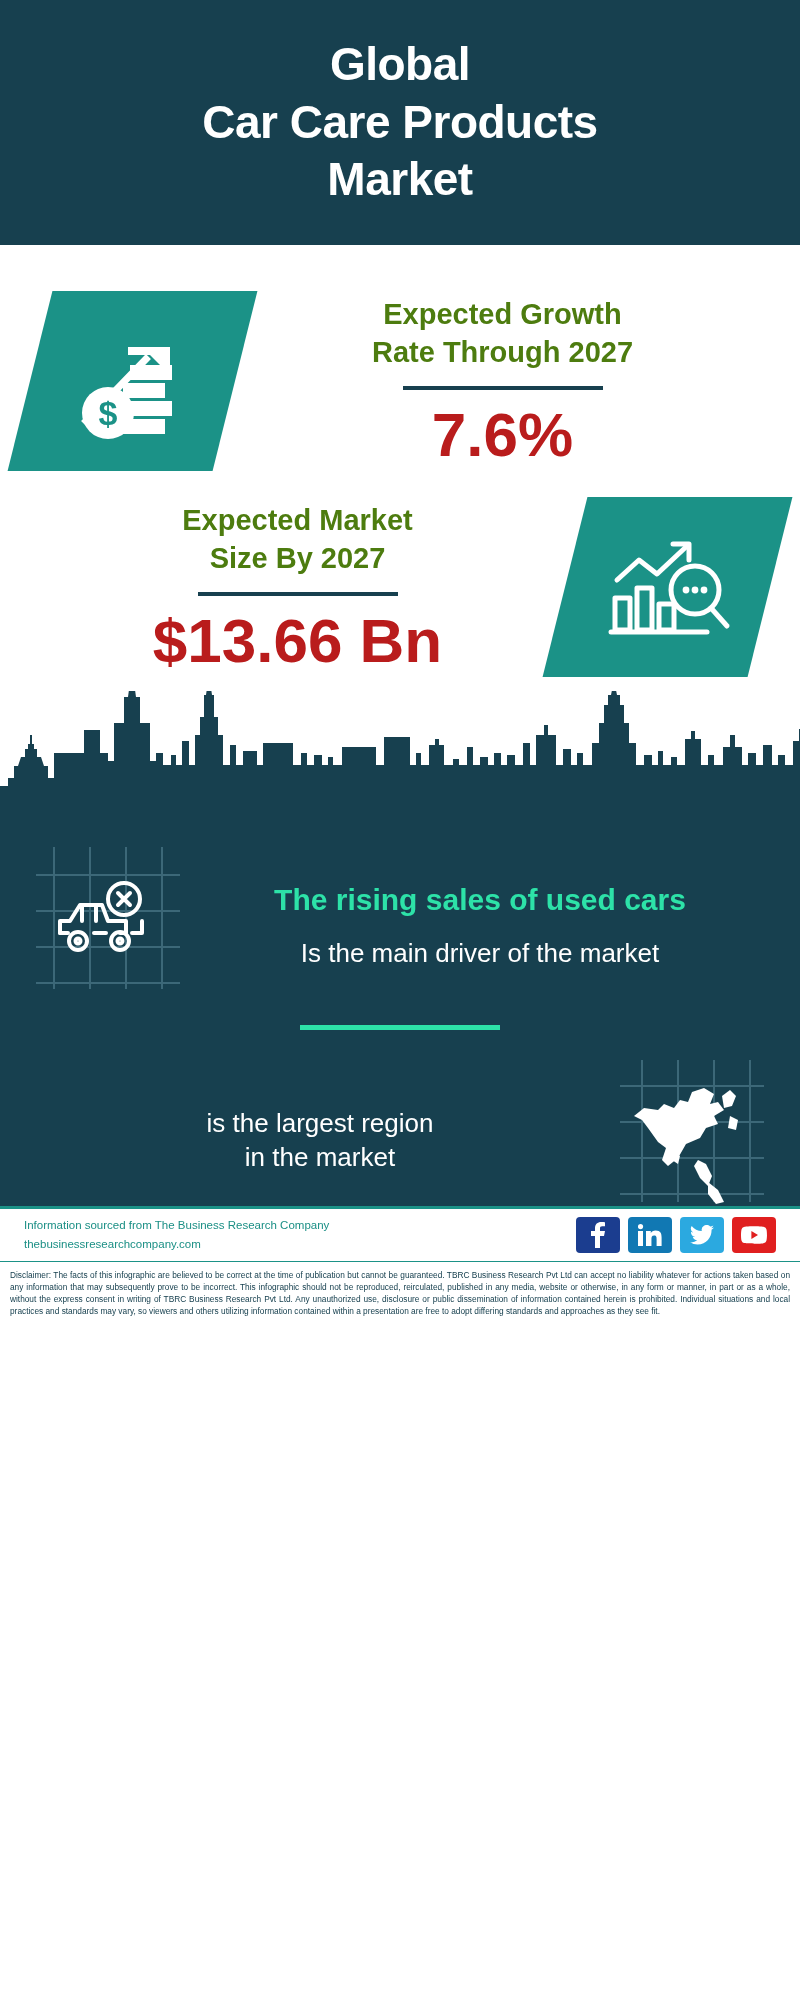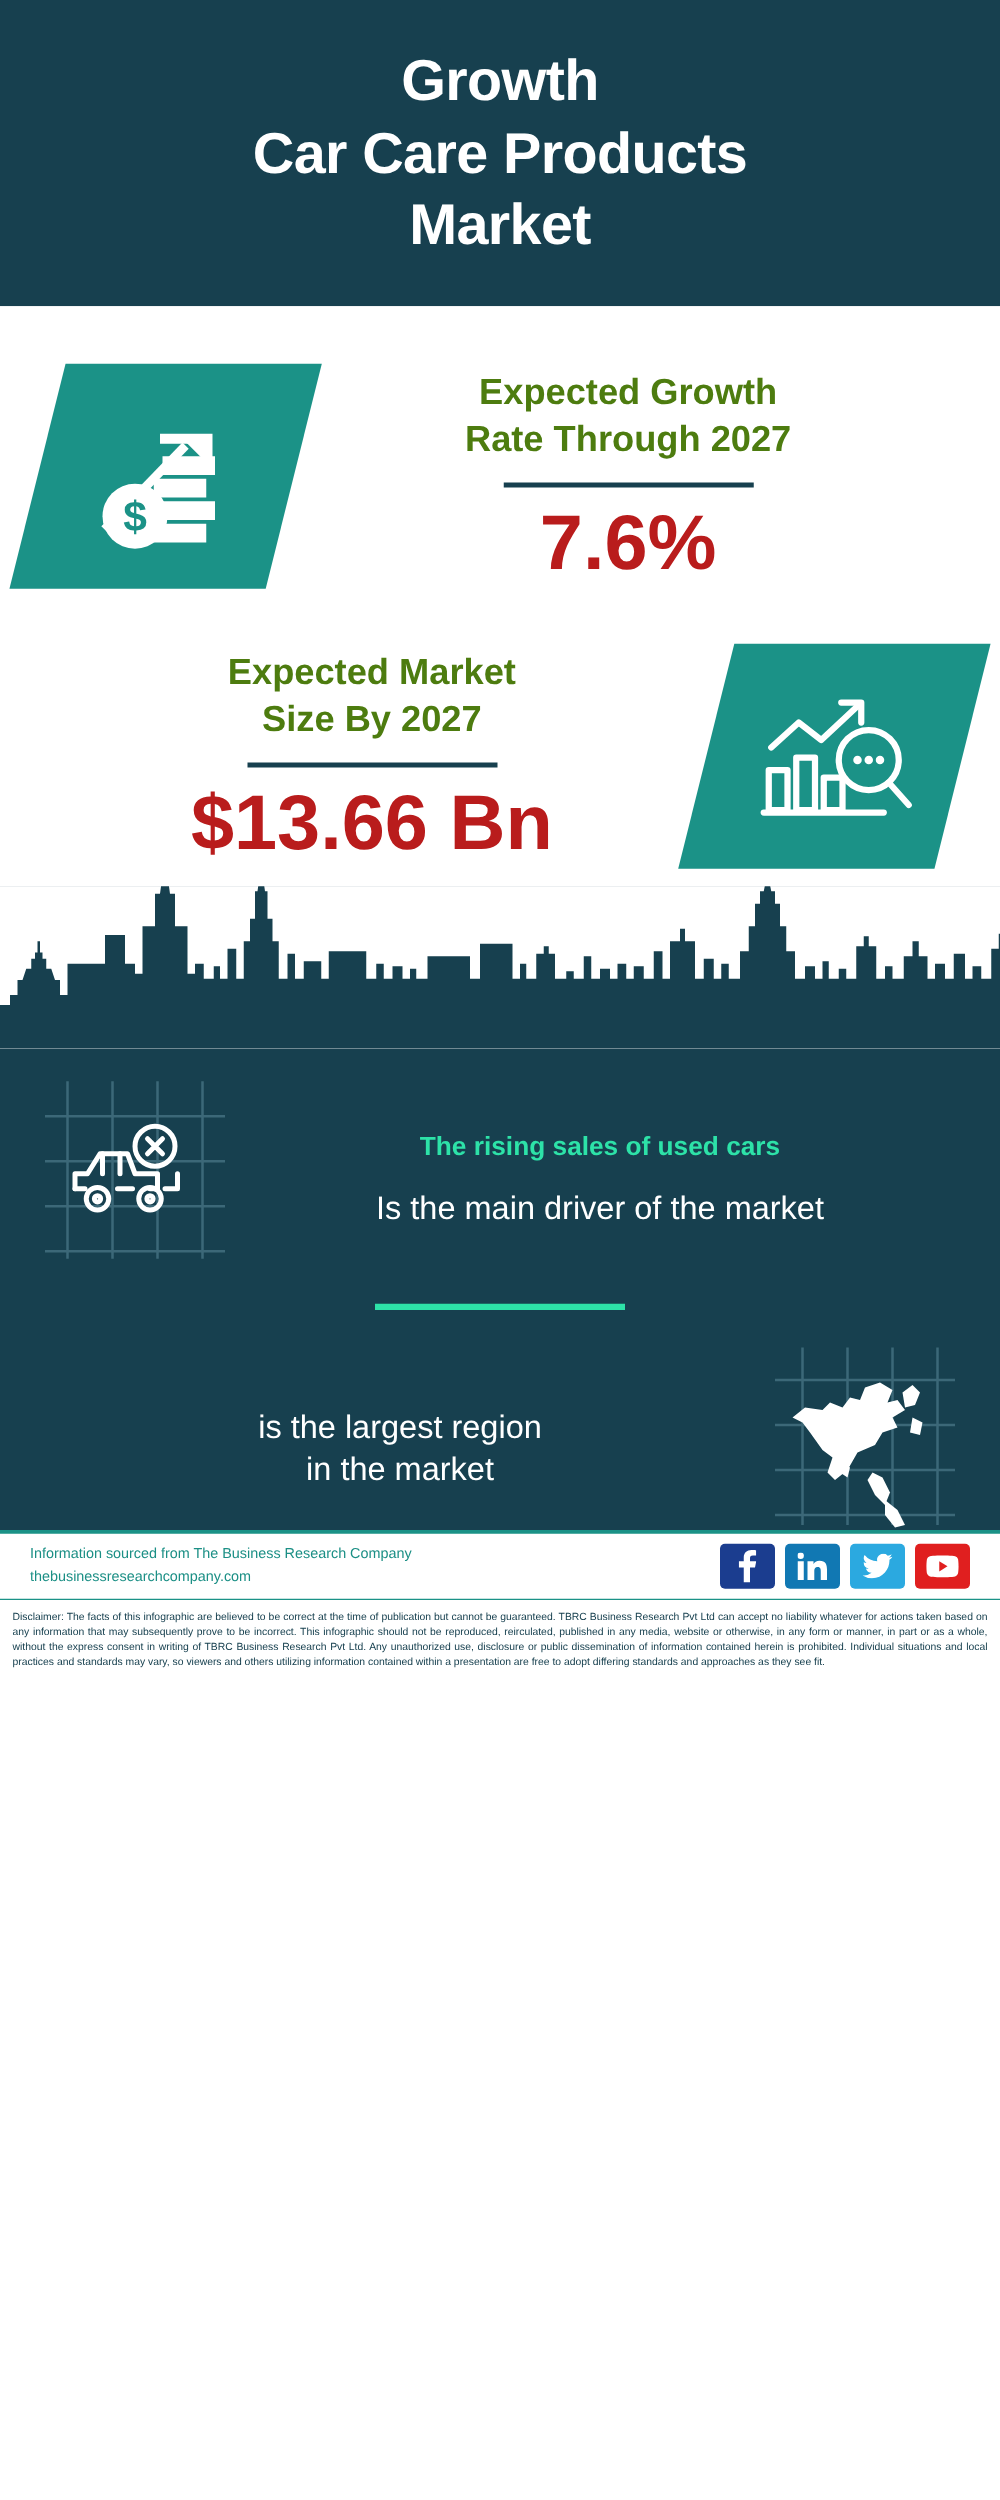--- a/index.html
+++ b/index.html
@@ -29,21 +29,21 @@
 
   
   .white-zone { background:#fff; padding-top:10px; }
 
   .stat-row {
     display:flex; align-items:center;
     width:800px;
     padding:0 30px;
   }
   .stat-row.row1 { margin-top:36px; }
-  .stat-row.row2 { margin-top:44px; }
+  .stat-row.row2 { margin-top:26px; }
 
   .para-badge {
     width:205px; height:180px;
     background:#1B9287;
     transform:skewX(-14deg);
     display:flex; align-items:center; justify-content:center;
     flex:0 0 auto;
   }
   .para-badge .ic { transform:skewX(14deg); }
 
@@ -65,21 +65,21 @@
   .dark-zone { position:relative; background:#17404F; margin-top:14px; }
   .skyline { display:block; width:800px; height:130px; background:#fff; }
 
   .fact-block { display:flex; align-items:center; padding:0 28px; }
   .fact-block.fact1 { margin-top:20px; }
   .fact-block.fact2 { margin-top:14px; }
 
   .fact-icon { flex:0 0 auto; width:160px; height:150px; position:relative; }
   .fact-copy { flex:1 1 auto; text-align:center; padding:0 8px; }
   .fact-head {
-    color:#2DE2A8; font-size:21px; font-weight:bold; line-height:1.24;margin-top:20px;
+    color:#2DE2A8; font-size:30px; font-weight:bold; line-height:1.24;margin-top:20px;
   }
   .fact-sub {
     color:#ffffff; font-size:26px; font-weight:normal; line-height:1.3;margin-top:19px;
   }
   .mint-rule {
     width:200px; height:5px; background:#2DE2A8;
     margin:34px auto 26px auto;
   }
 
   
@@ -111,21 +111,21 @@
   }
   .para-badge svg { display:block; }
 </style>
 </head>
 <body>
 
 <div class="page">
 
   <div class="header">
     <h1>
-      <span>Growth</span><br>
+      <span>Global</span><br>
       <span>Car Care Products</span><br>
       <span>Market</span>
     </h1>
   </div>
 
   <div class="white-zone">
 
     <div class="stat-row row1">
       <div class="para-badge">
         <div class="ic">

